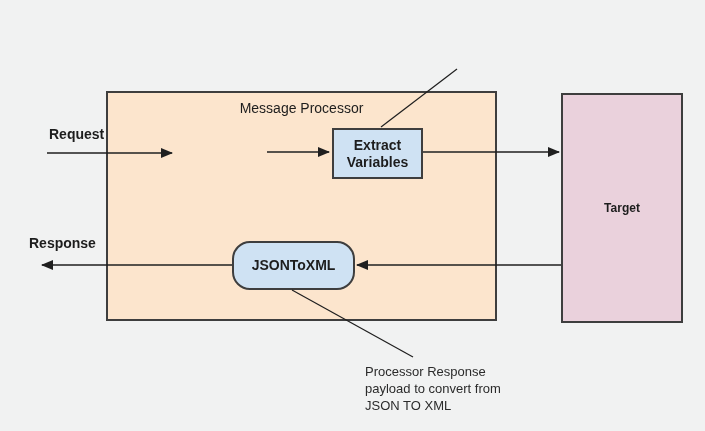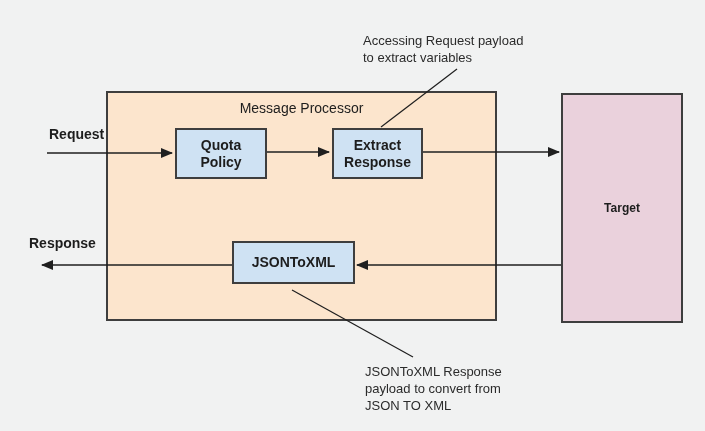--- a/index.html
+++ b/index.html
@@ -51,21 +51,21 @@
     justify-content: center;
     text-align: center;
     font-size: 14px;
     font-weight: bold;
     color: #1d1d1d;
     line-height: 17px;
     white-space: pre-line;
   }
   .quota-node    { left: 175px; top: 128px; width: 92px;  height: 51px; }
   .extract-node  { left: 332px; top: 128px; width: 91px;  height: 51px; }
-  .jsontoxml-node{ left: 232px; top: 241px; width: 123px; height: 43px; }
+  .jsontoxml-node{ left: 232px; top: 241px; width: 123px; height: 49px; border-radius: 18px; }
   .target-box {
     left: 561px;
     top: 93px;
     width: 122px;
     height: 230px;
     background: #ead1dc;
     display: flex;
     align-items: center;
     justify-content: center;
     font-size: 12px;
@@ -97,32 +97,28 @@
 <body>
 
 <div class="canvas">
 
   <div class="box processor-box">
     <div class="processor-title">Message Processor</div>
   </div>
 
   <div class="box target-box">Target</div>
 
-  <div class="box node quota-node">Quota
-Policy</div>
   <div class="box node extract-node">Extract
-Response</div>
+Variables</div>
   <div class="box node jsontoxml-node">JSONToXML</div>
 
   <div class="flow-label request-label">Request</div>
   <div class="flow-label response-label">Response</div>
 
-  <div class="annotation annotation-top">Accessing Request payload
-to extract variables</div>
-  <div class="annotation annotation-bottom">JSONToXML Response
+  <div class="annotation annotation-bottom">Processor Response
 payload to convert from
 JSON TO XML</div>
 
   <svg class="connector-layer" viewBox="0 0 705 431" xmlns="http://www.w3.org/2000/svg">
     <defs>
       <marker id="arrow" viewBox="0 0 10 8" refX="9" refY="4" markerWidth="9" markerHeight="7" orient="auto-start-reverse">
         <polygon points="0,0 10,4 0,8" fill="#1f1f1f"></polygon>
       </marker>
     </defs>
 

